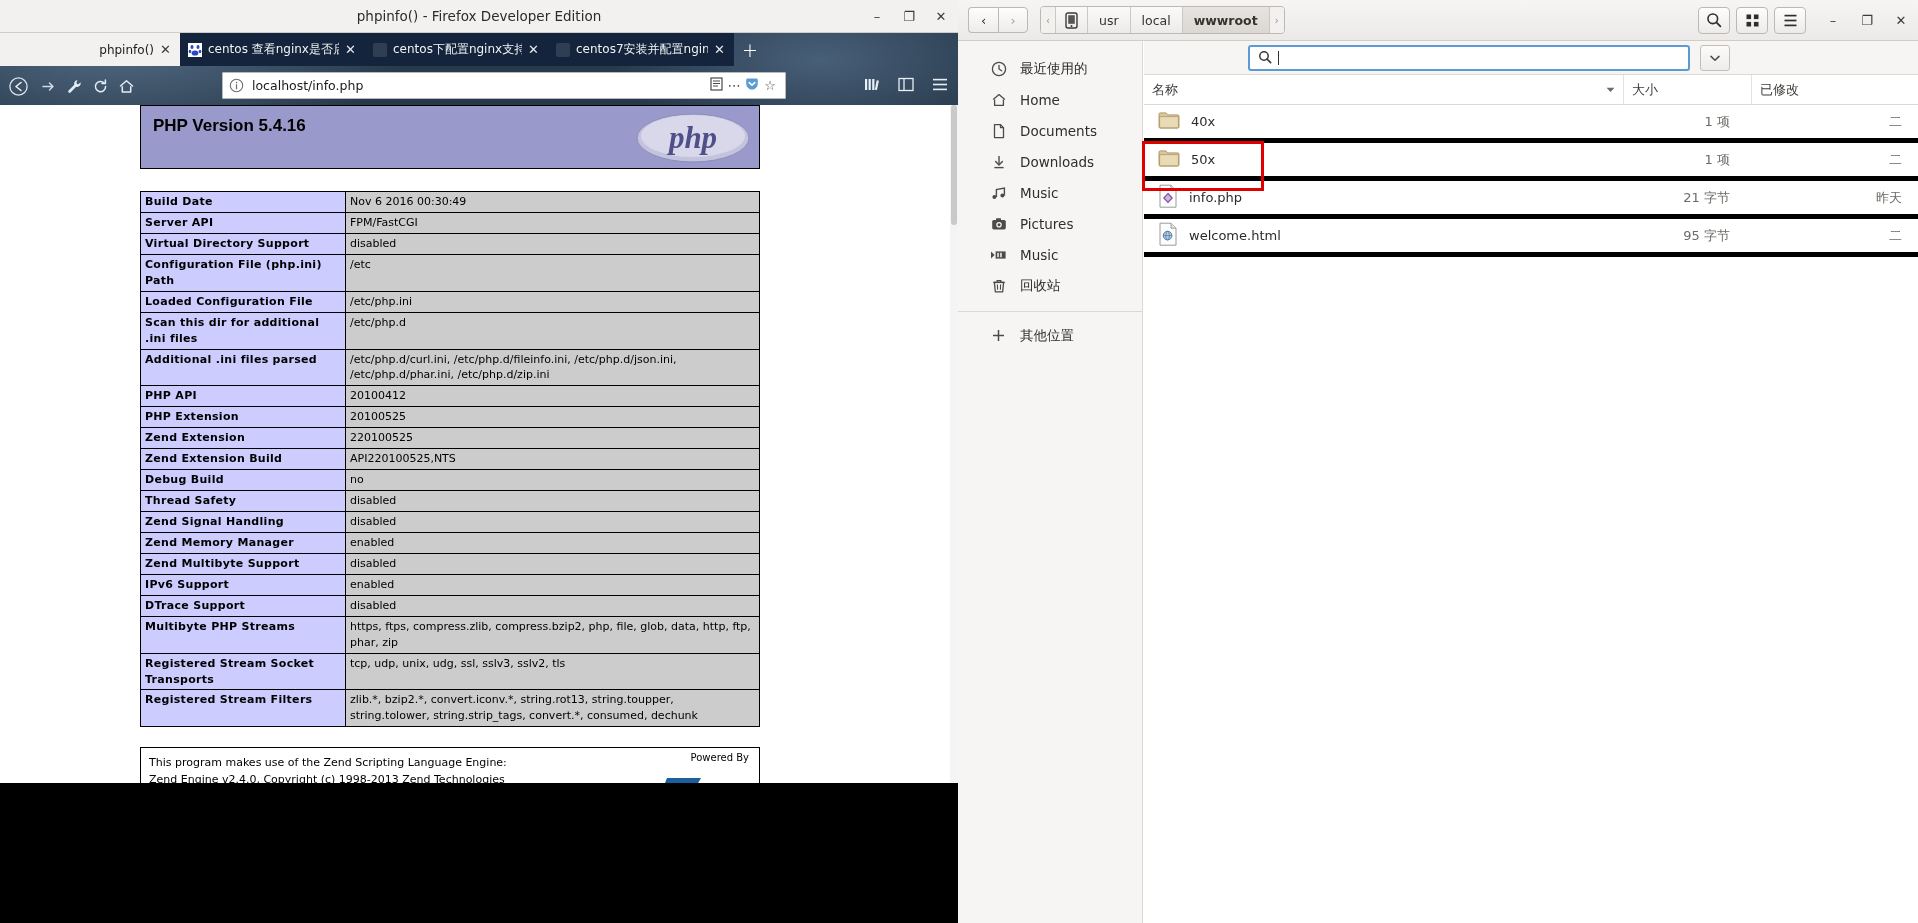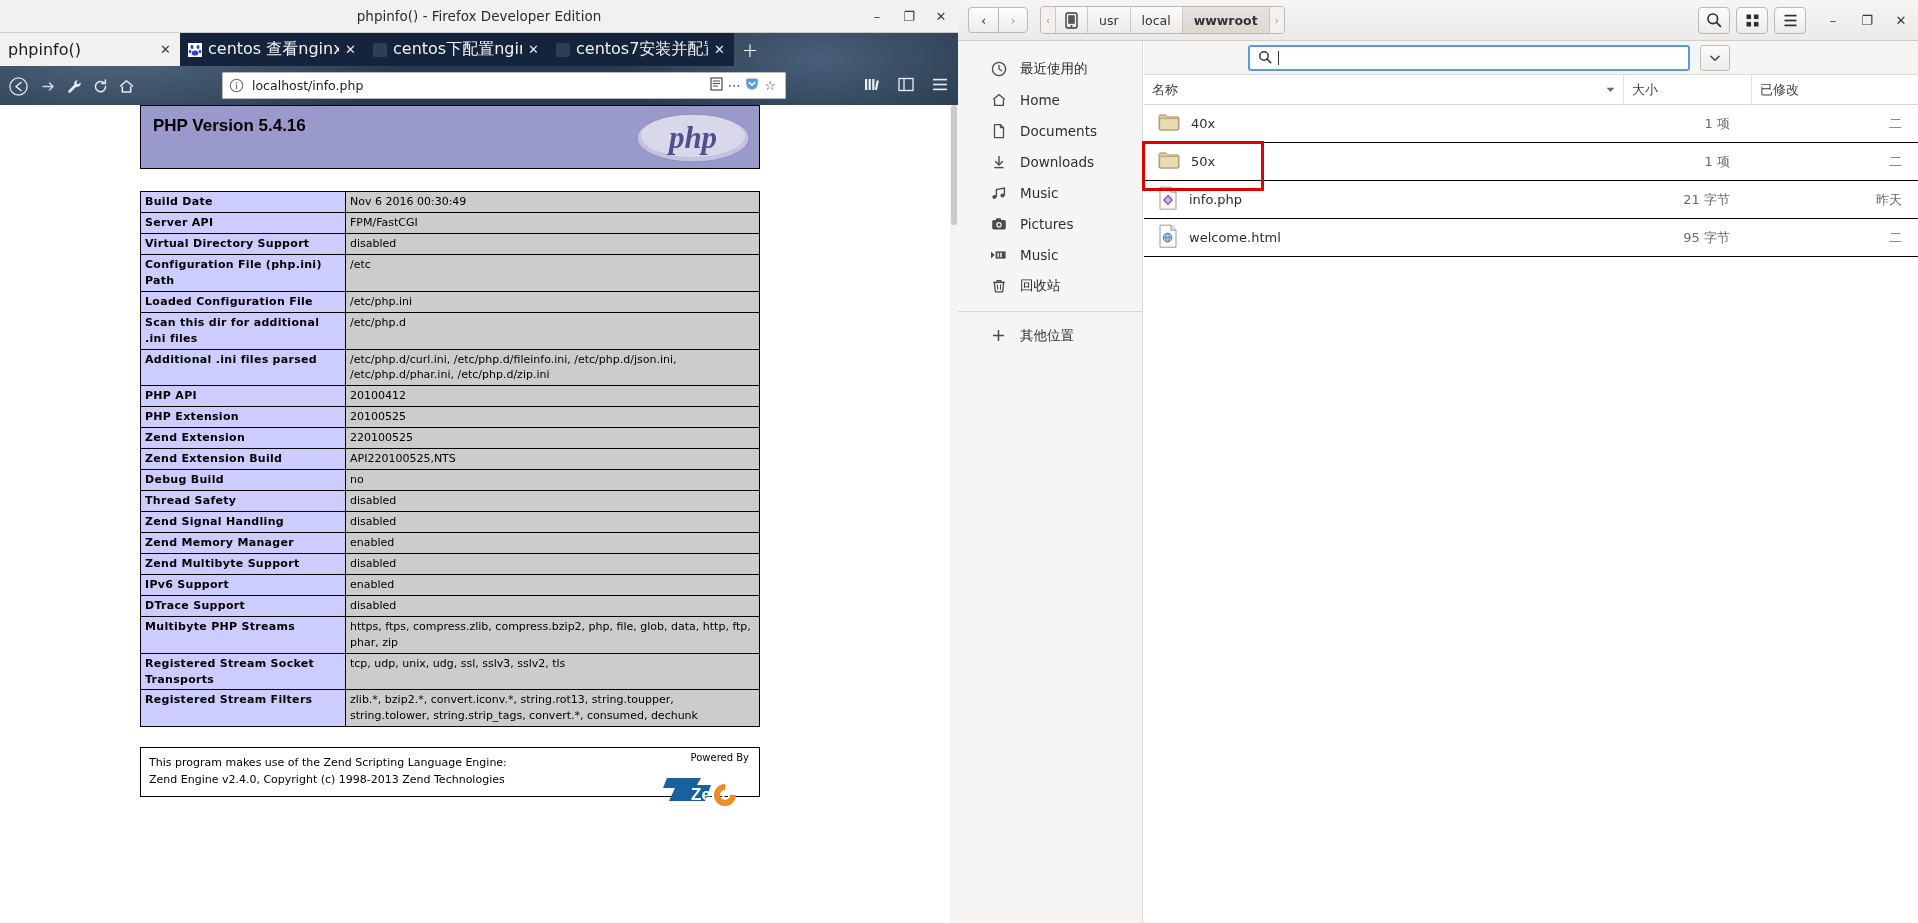--- a/index.html
+++ b/index.html
@@ -8,21 +8,21 @@
     width: 1918px; height: 923px;
     overflow: hidden;
     font-family: "DejaVu Sans", sans-serif;
     background: #000;
   }
   #root { position: relative; width: 1918px; height: 923px; }
 
   
   #firefox {
     position: absolute; left: 0; top: 0;
-    width: 958px; height: 923px;
+    width: 958px; height: 783px;
     background: #14532d;
     overflow: hidden;
   }
   
   .wallpaper {
     position: absolute; left:0; top:0; width:958px; height:923px;
     background:
       radial-gradient(ellipse 420px 160px at 120px 40px, rgba(120,150,180,.55), rgba(20,35,55,0) 70%),
       radial-gradient(ellipse 300px 120px at 820px 60px, rgba(110,140,175,.45), rgba(20,35,55,0) 70%),
       linear-gradient(180deg,#2a3c4e 0%, #1b2a3a 55%, #16222f 100%);
@@ -57,21 +57,22 @@
     font-size: 12px; color: #f3f3f3;
     overflow: hidden; white-space: nowrap;
   }
   .tab.active { background: #f2f1f0; color: #1b1b1b; border-radius: 0; }
   .tab .favicon {
     width: 14px; height: 14px; flex: 0 0 14px;
     border-radius: 2px;
   }
   .tab .tlabel {
     flex: 1 1 auto; overflow: hidden; text-overflow: clip;
-    font-size: 16px;
+    font-size: 12px;
+    text-align: right;
   }
   .tab .tclose { flex: 0 0 12px; font-size: 13px; color: #e9e9e9; }
   .tab.active .tclose { color: #3a3a3a; }
   .newtab {
     position: absolute; top: 0; height: 33px; width: 28px;
     display:flex; align-items:center; justify-content:center;
     color: #ffffff; font-size: 19px; font-weight: 300;
   }
 
   
@@ -282,21 +283,21 @@
     font-size: 13px; color: #3d3a37;
   }
   .colhdr .ch { display:flex; align-items:center; height: 30px; padding-left: 8px; }
   .ch.name { width: 480px; border-right: 1px solid #e6e2de; justify-content: space-between; padding-right:8px;}
   .ch.size { width: 128px; border-right: 1px solid #e6e2de; }
   .ch.mod  { width: 166px; }
   .sort-caret { font-size: 9px; color:#6e6a66; }
 
   .filerow {
     display: flex; align-items: center; height: 38px;
-    border-bottom: 1px solid #000000;
+    border-bottom: 5px solid #000000;
     font-size: 13px; color: #2b2b2b;
     position: relative;
   }
   .filerow .fname { width: 480px; display:flex; align-items:center; gap: 11px; padding-left: 14px; }
   .filerow .fsize { width: 128px; text-align: right; padding-right: 22px; color:#6d6a66; }
   .filerow .fmod  { width: 166px; text-align: right; padding-right: 16px; color:#6d6a66; }
   .fm-highlight {
     position: absolute;
     border: 3px solid #e00000;
     pointer-events: none;

